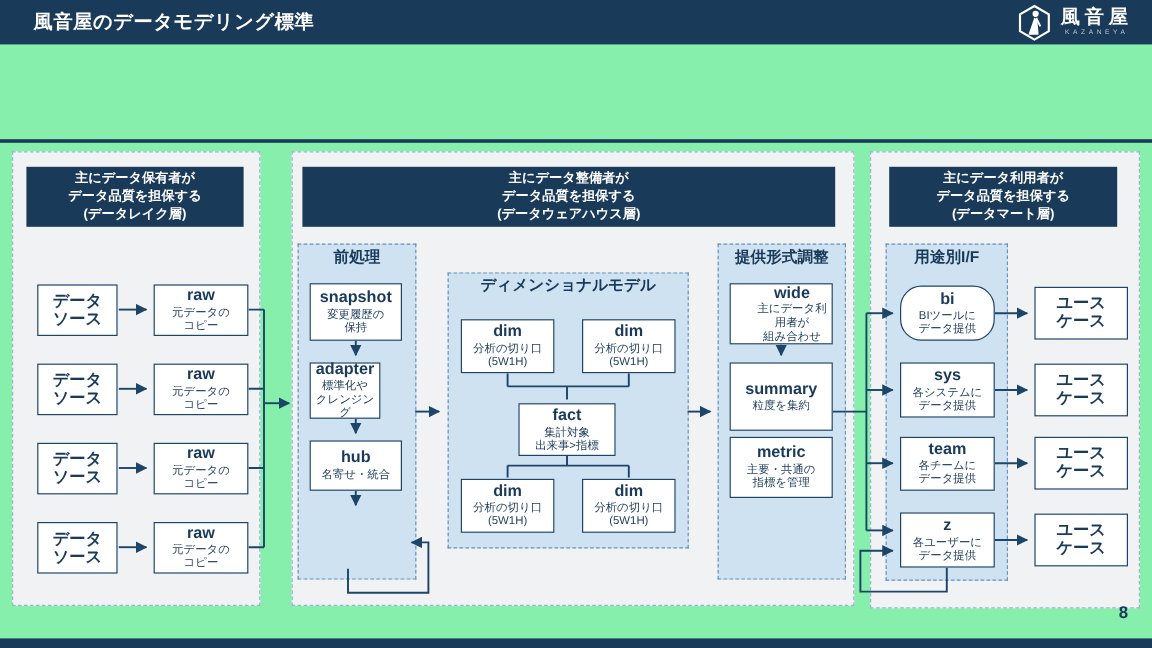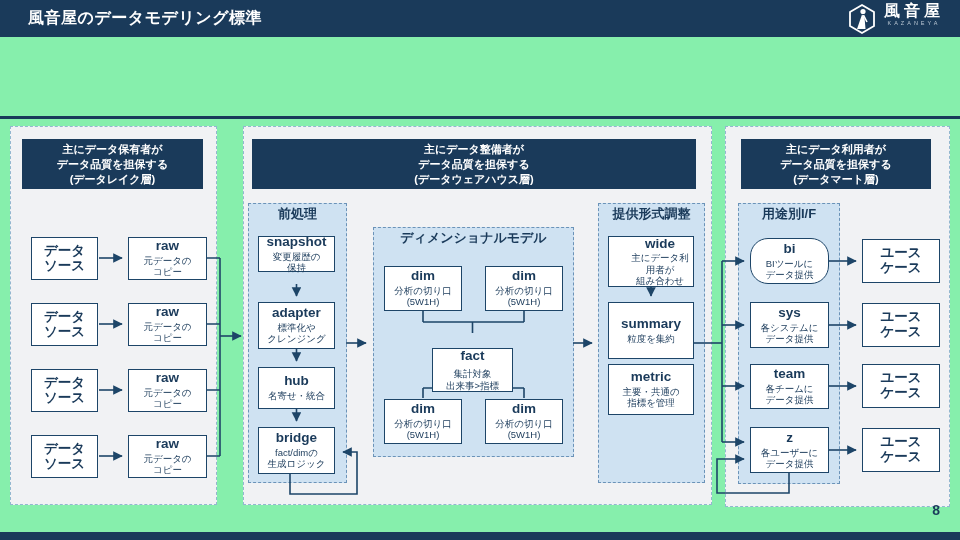--- a/index.html
+++ b/index.html
@@ -2,21 +2,21 @@
 <html><head>
 <meta charset="utf-8">
 <style>
   html,body{margin:0;padding:0;background:#e8e8e8;}
   .slide{position:relative;width:960px;height:540px;background:#86efac;overflow:hidden;
          font-family:"Liberation Sans","DejaVu Sans",sans-serif;color:#1a3a5a;}
   .abs{position:absolute;}
   
   .topbar{left:0;top:0;width:960px;height:37px;background:#1a3a5a;display:flex;align-items:center;}
   .topbar-title{color:#ffffff;font-size:16px;font-weight:bold;margin-left:28px;letter-spacing:.5px;}
-  .logo{position:absolute;right:16px;top:3px;display:flex;gap:6px;}
+  .logo{position:absolute;right:16px;top:3px;display:flex;align-items:center;gap:6px;}
   .logo-textcol{display:flex;flex-direction:column;align-items:center;line-height:1;}
   .logo-name{color:#ffffff;font-size:16px;font-weight:bold;letter-spacing:4px;}
   .logo-sub{color:#b9c6d2;font-size:5.5px;letter-spacing:3px;margin-top:2px;}
   .bottombar{left:0;top:532px;width:960px;height:8px;background:#1a3a5a;}
   .rule{left:0;top:116px;width:960px;height:3px;background:#1a3a5a;}
   
   .intro{left:30px;top:60px;width:920px;font-size:19px;font-weight:bold;color:#1a5478;line-height:26px;}
   
   .layer{border:1.5px dashed #93b7cf;background:#f1f2f4;}
   .layer-lake{left:10px;top:126px;width:205px;height:377px;}
@@ -166,51 +166,46 @@
     <div class="t">raw</div>
     <div class="d">元データの
 コピー</div>
     </div>
   <div class="abs node" style="left:128px;top:435px;width:79px;height:43px;">
     <div class="t">raw</div>
     <div class="d">元データの
 コピー</div>
     </div>
 
-  <div class="abs node" style="left:258px;top:236px;width:77px;height:36px;">
+  <div class="abs node" style="left:258px;top:236px;width:77px;height:48px;">
     <div class="t">snapshot</div>
     <div class="d">変更履歴の
 保持</div>
     </div>
-  <div class="abs node" style="left:258px;top:302px;width:77px;height:47px;">
+  <div class="abs node" style="left:258px;top:302px;width:59px;height:47px;">
     <div class="t">adapter</div>
     <div class="d">標準化や
 クレンジング</div>
     </div>
   <div class="abs node" style="left:258px;top:367px;width:77px;height:42px;">
     <div class="t">hub</div>
     <div class="d">名寄せ・統合</div>
     </div>
-  <div class="abs node" style="left:258px;top:427px;width:77px;height:47px;">
-    <div class="t">bridge</div>
-    <div class="d">fact/dimの
-生成ロジック</div>
-    </div>
 
   <div class="abs node" style="left:384px;top:266px;width:78px;height:45px;">
     <div class="t">dim</div>
     <div class="d">分析の切り口
 (5W1H)</div>
     </div>
   <div class="abs node" style="left:485px;top:266px;width:78px;height:45px;">
     <div class="t">dim</div>
     <div class="d">分析の切り口
 (5W1H)</div>
     </div>
-  <div class="abs node" style="left:432px;top:348px;width:81px;height:44px;justify-content:space-between;">
+  <div class="abs node" style="left:432px;top:336px;width:81px;height:44px;">
     <div class="t">fact</div>
     <div class="d">集計対象
 出来事&gt;指標</div>
     </div>
   <div class="abs node" style="left:384px;top:399px;width:78px;height:45px;">
     <div class="t">dim</div>
     <div class="d">分析の切り口
 (5W1H)</div>
     </div>
   <div class="abs node" style="left:485px;top:399px;width:78px;height:45px;">

